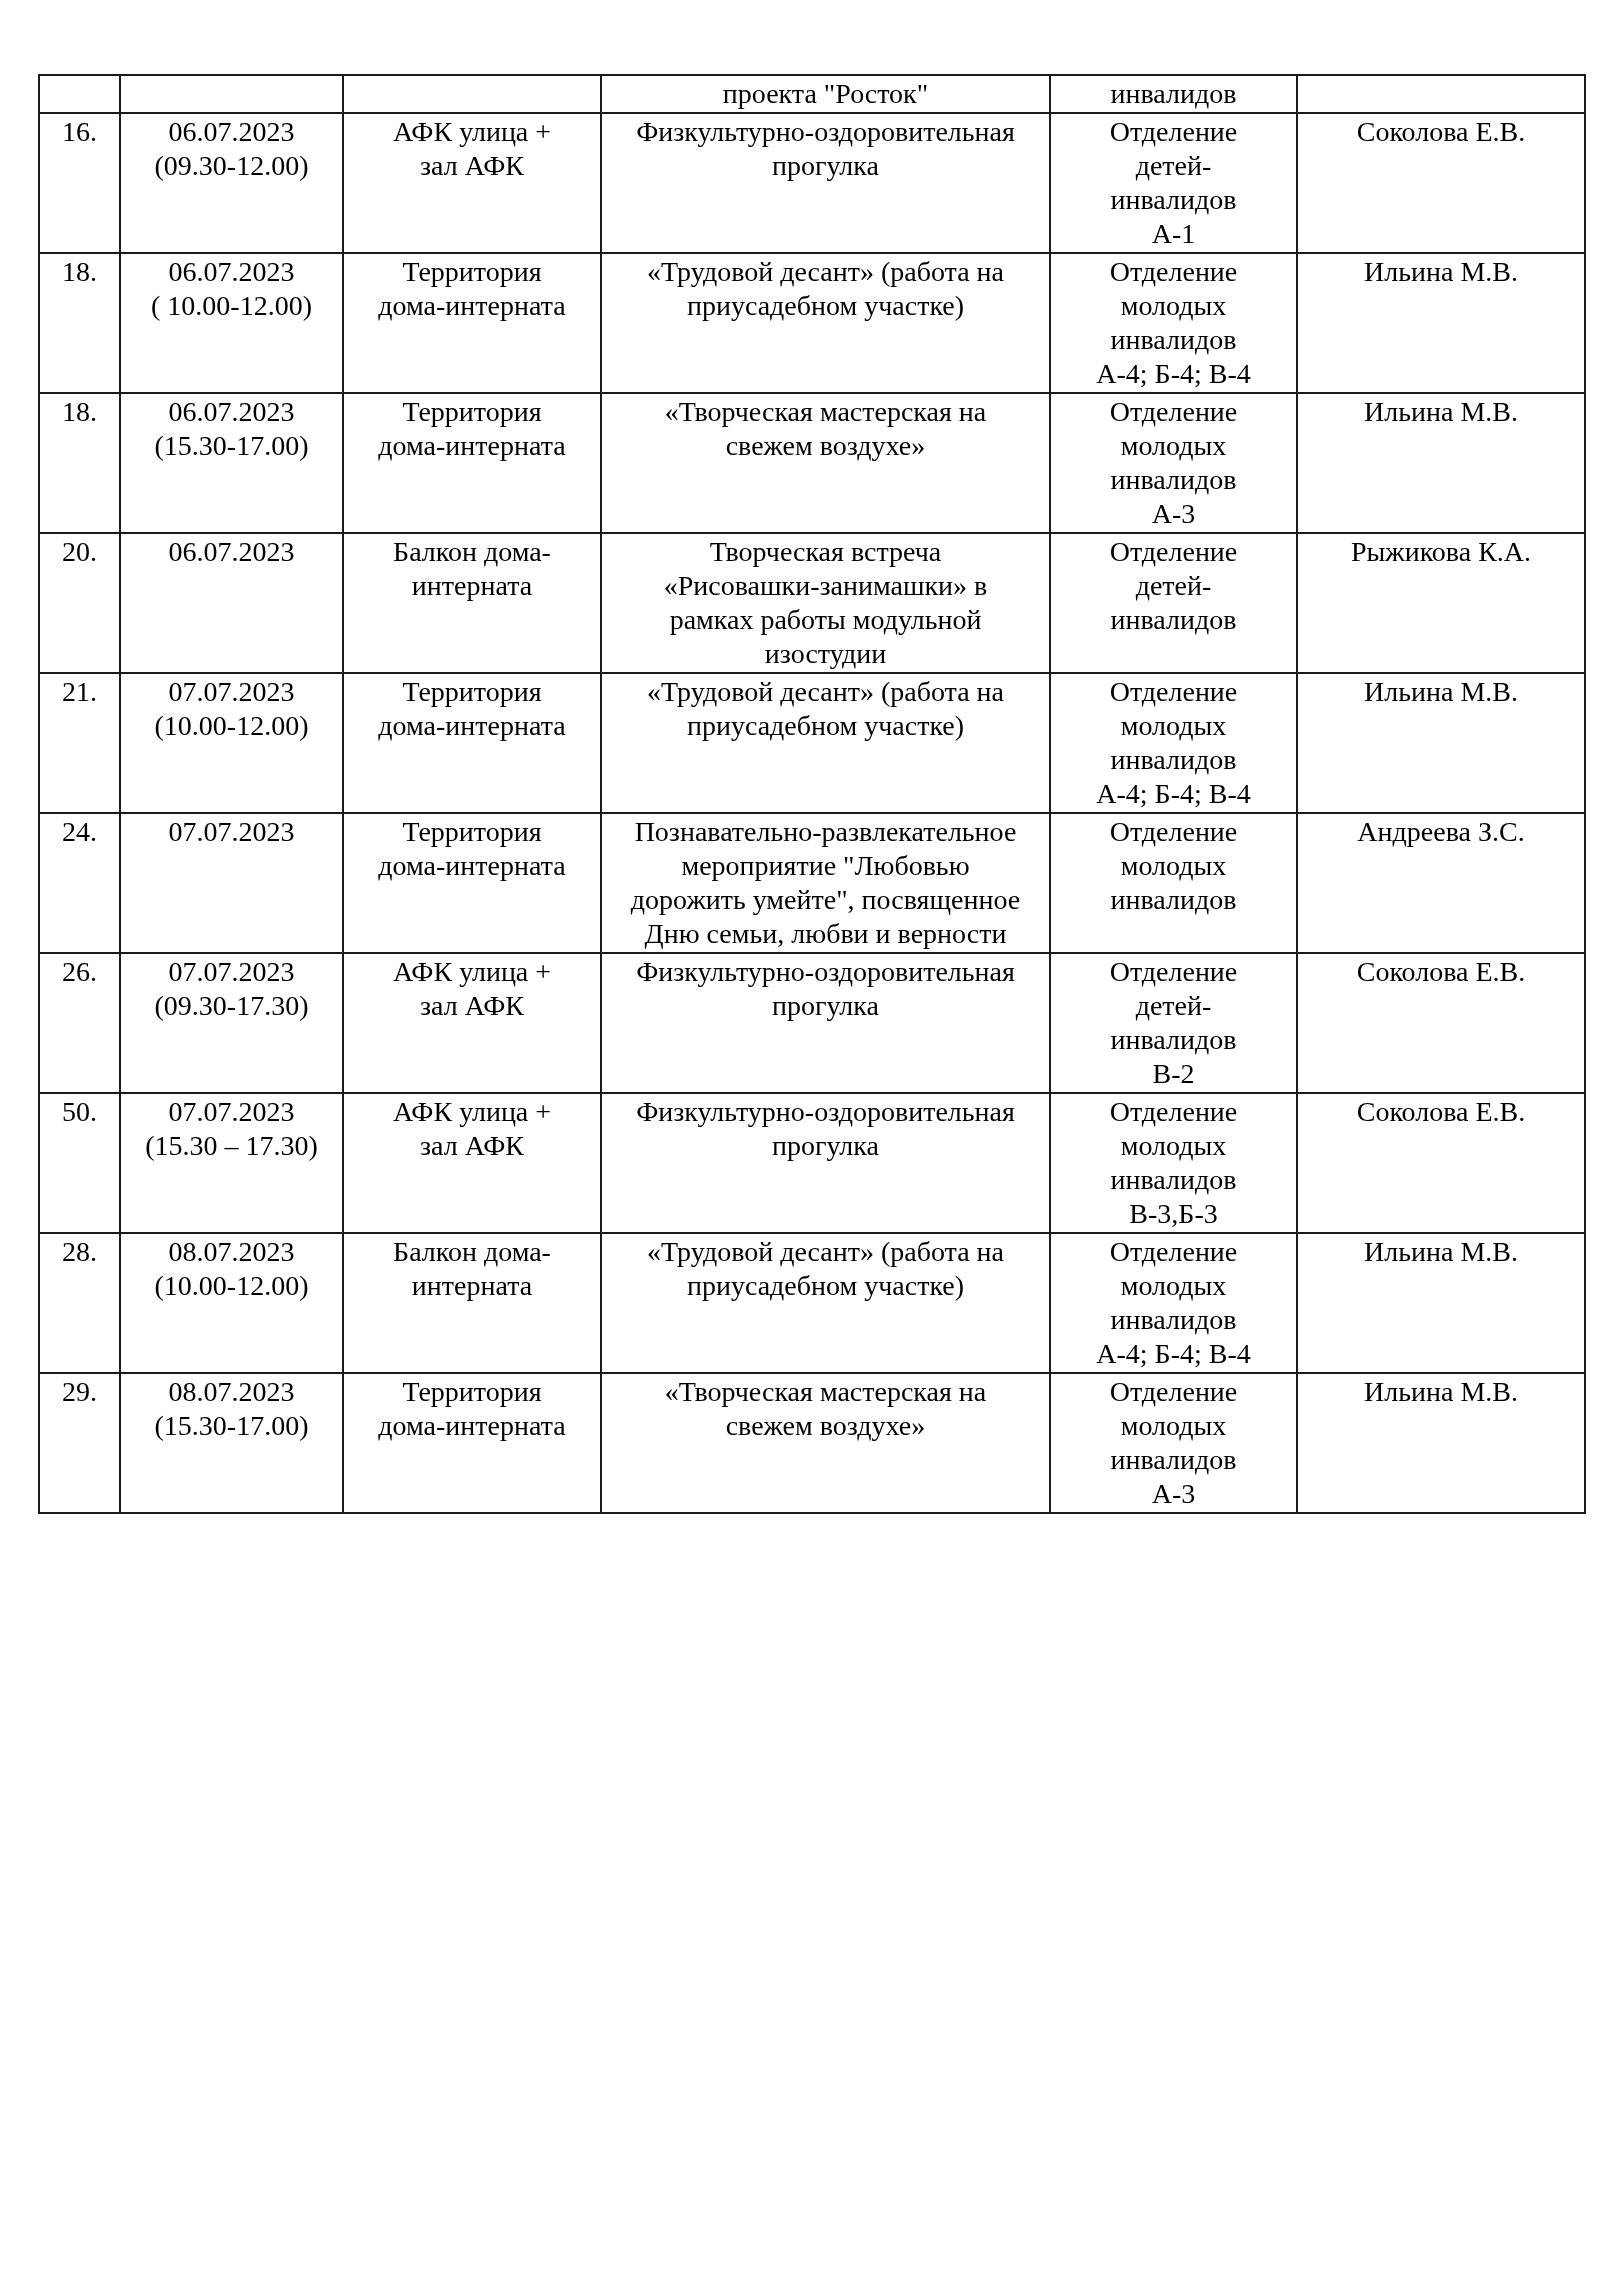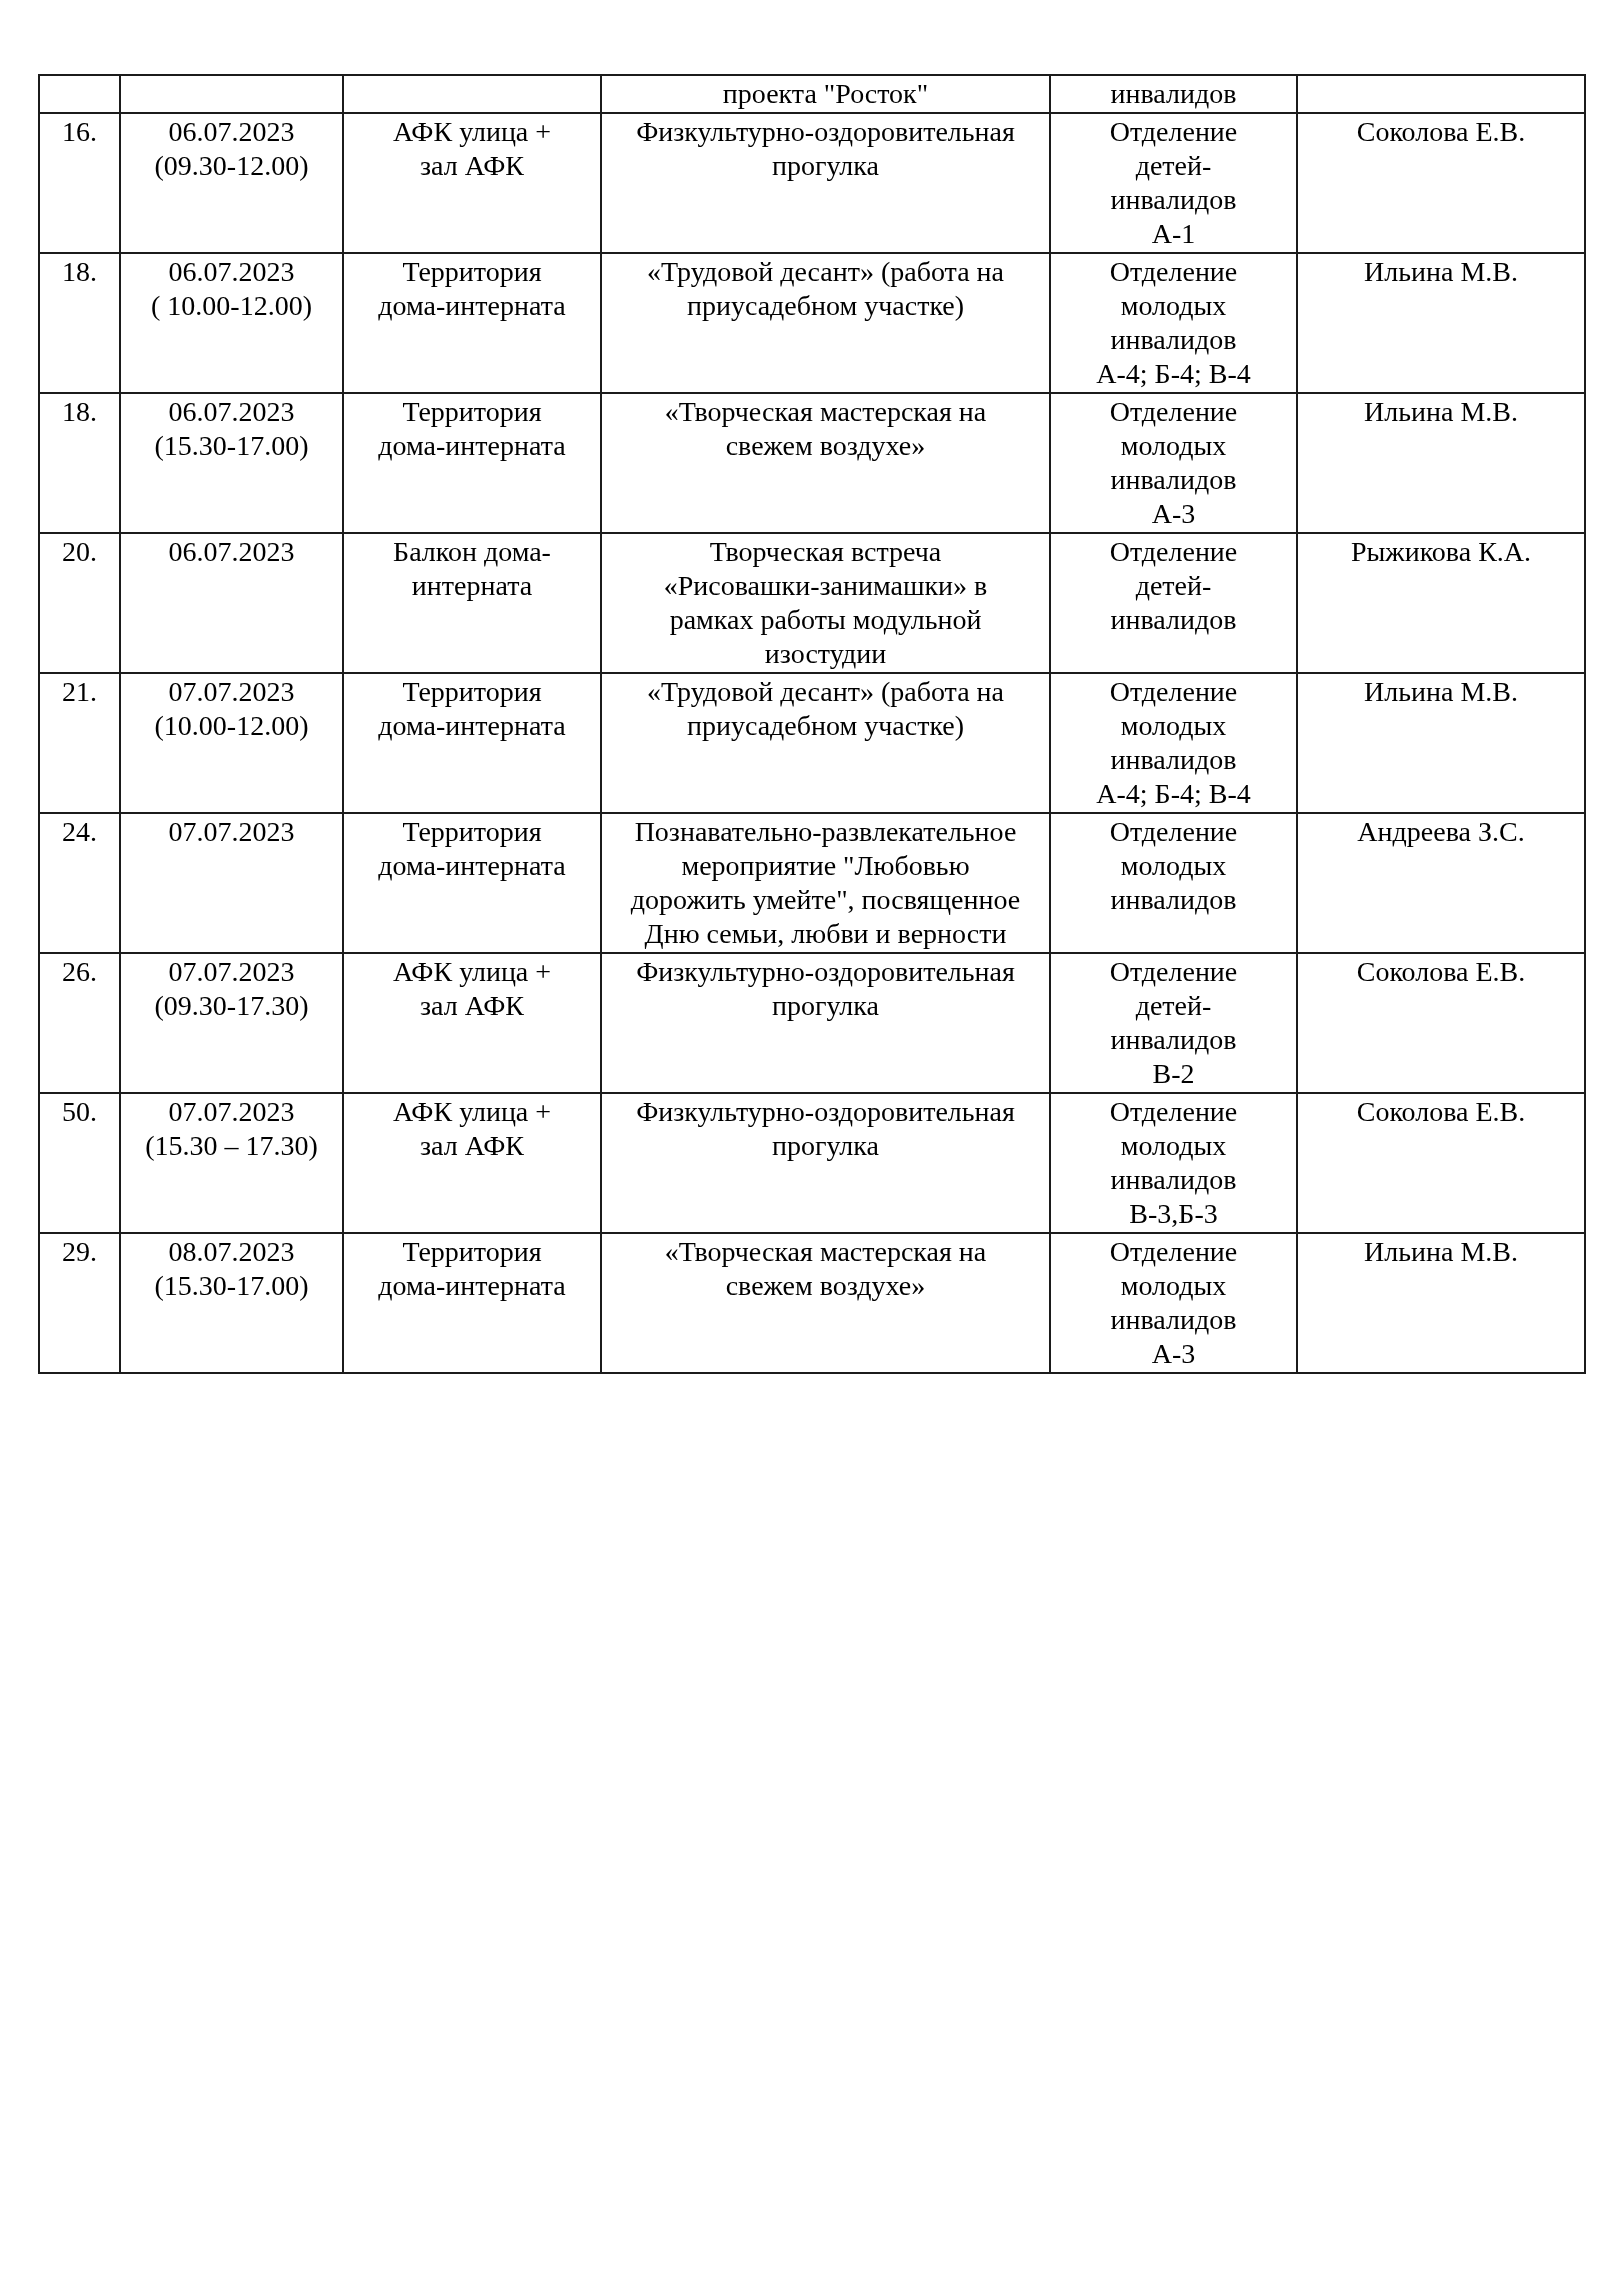--- a/index.html
+++ b/index.html
@@ -170,20 +170,34 @@
 зал АФК</td>
         <td>Физкультурно-оздоровительная
 прогулка</td>
         <td>Отделение
 молодых
 инвалидов
 В-3,Б-3</td>
         <td>Соколова Е.В.</td>
       </tr>
       <tr>
+        <td>28.</td>
+        <td>08.07.2023
+(10.00-12.00)</td>
+        <td>Балкон дома-
+интерната</td>
+        <td>«Трудовой десант» (работа на
+приусадебном участке)</td>
+        <td>Отделение
+молодых
+инвалидов
+А-4; Б-4; В-4</td>
+        <td>Ильина М.В.</td>
+      </tr>
+      <tr>
         <td>29.</td>
         <td>08.07.2023
 (15.30-17.00)</td>
         <td>Территория
 дома-интерната</td>
         <td>«Творческая мастерская на
 свежем воздухе»</td>
         <td>Отделение
 молодых
 инвалидов

